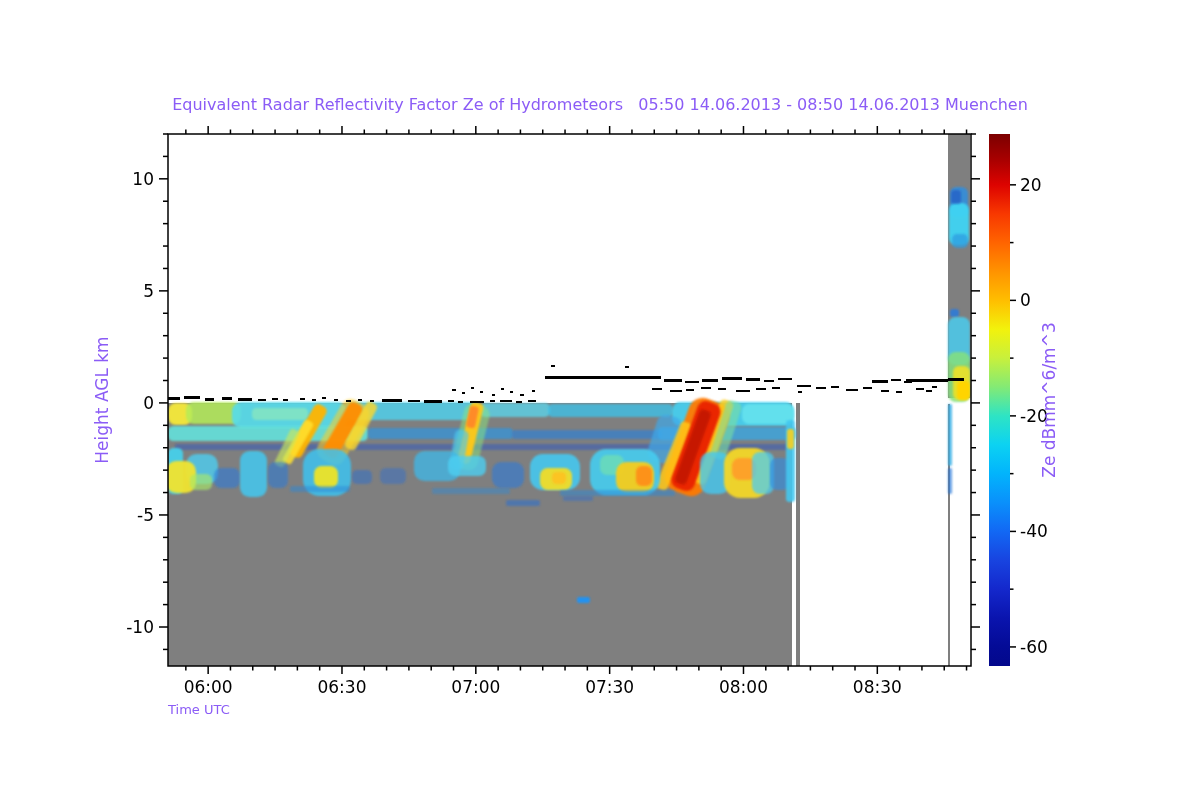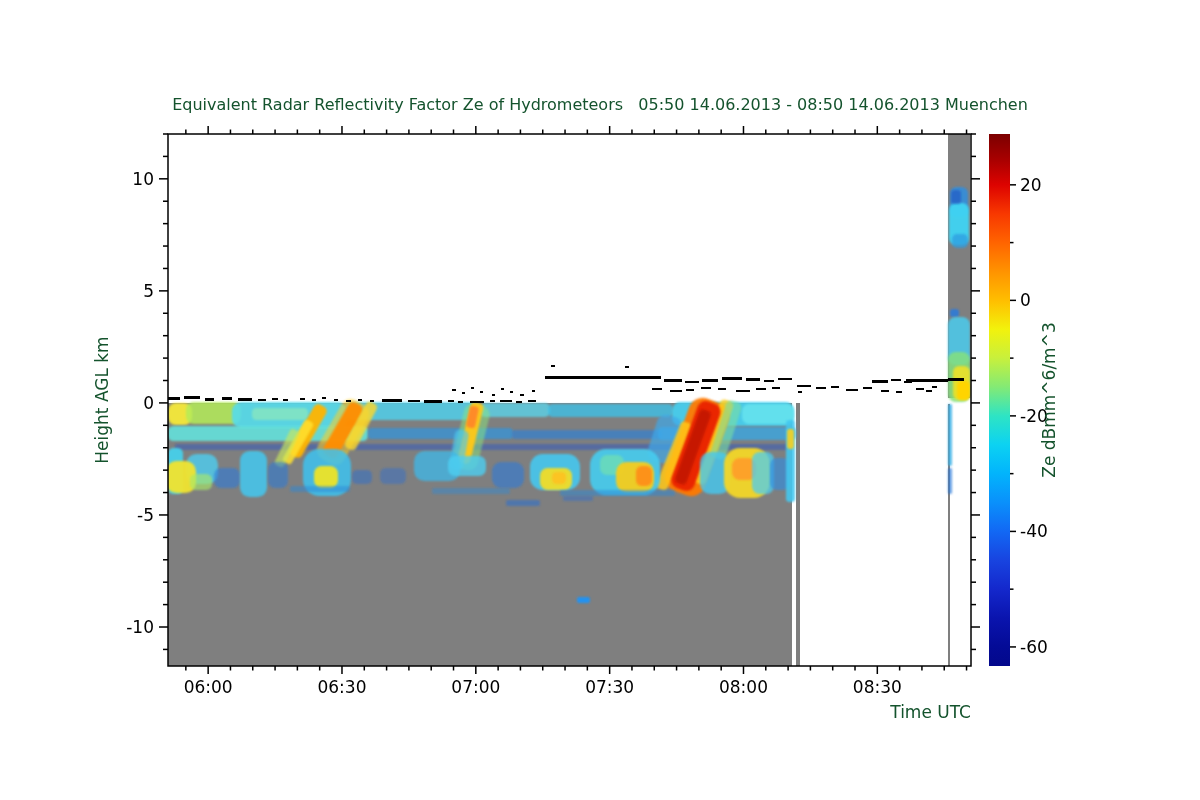--- a/index.html
+++ b/index.html
@@ -1,20 +1,20 @@
 <!DOCTYPE html>
 <html><head>
 <meta charset="utf-8">
 <style>
   html,body{margin:0;padding:0;background:#ffffff;}
   #canvas{position:relative;width:1200px;height:800px;background:#ffffff;
-          font-family:"DejaVu Sans","Liberation Sans",sans-serif;color:#14532d;overflow:hidden;}
+          font-family:"DejaVu Sans","Liberation Sans",sans-serif;color:#8b5cf6;overflow:hidden;}
   .abs{position:absolute;}
   #title{left:0;top:95px;width:1200px;text-align:center;font-size:16px;white-space:pre;}
-  #xlabel{left:168px;top:702px;width:803px;text-align:right;font-size:17px;}
+  #xlabel{left:168px;top:702px;width:803px;text-align:left;font-size:13px;}
   #ylabel{left:22px;top:390px;width:160px;text-align:center;font-size:17px;
           transform:rotate(-90deg);transform-origin:center center;}
   #cbarlabel{left:969px;top:390px;width:160px;text-align:center;font-size:17px;
           transform:rotate(-90deg);transform-origin:center center;}
   svg text{font-family:"DejaVu Sans","Liberation Sans",sans-serif;font-size:17px;fill:#000;}
 </style>
 </head>
 <body>
 
 <div id="canvas">

